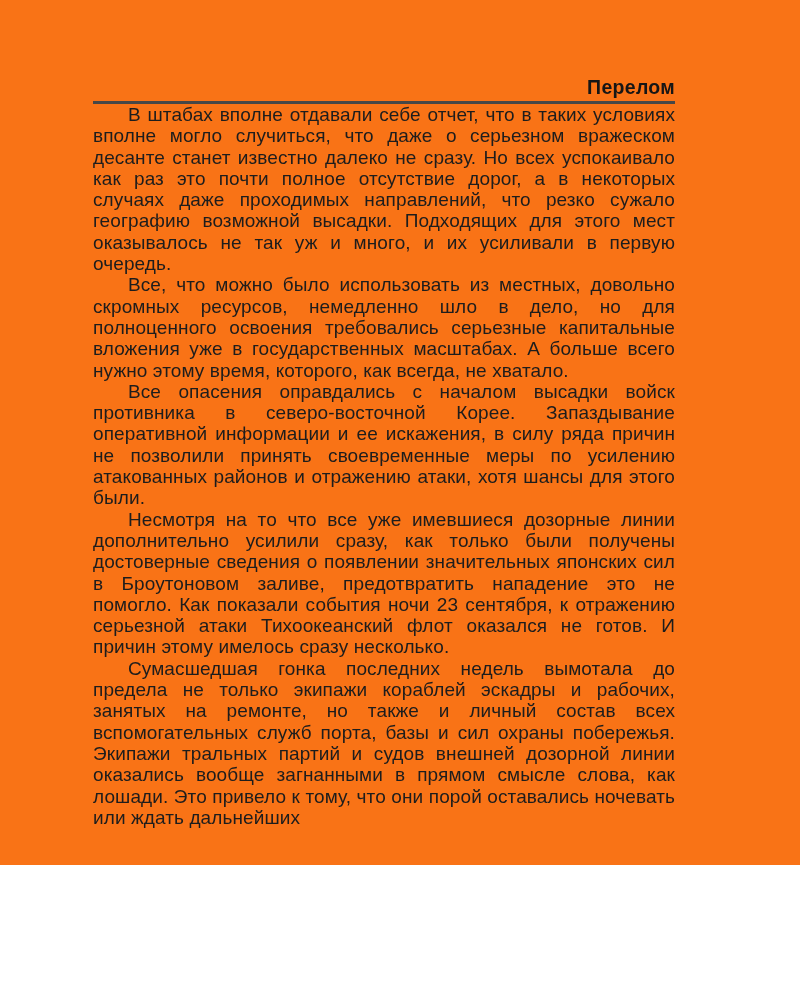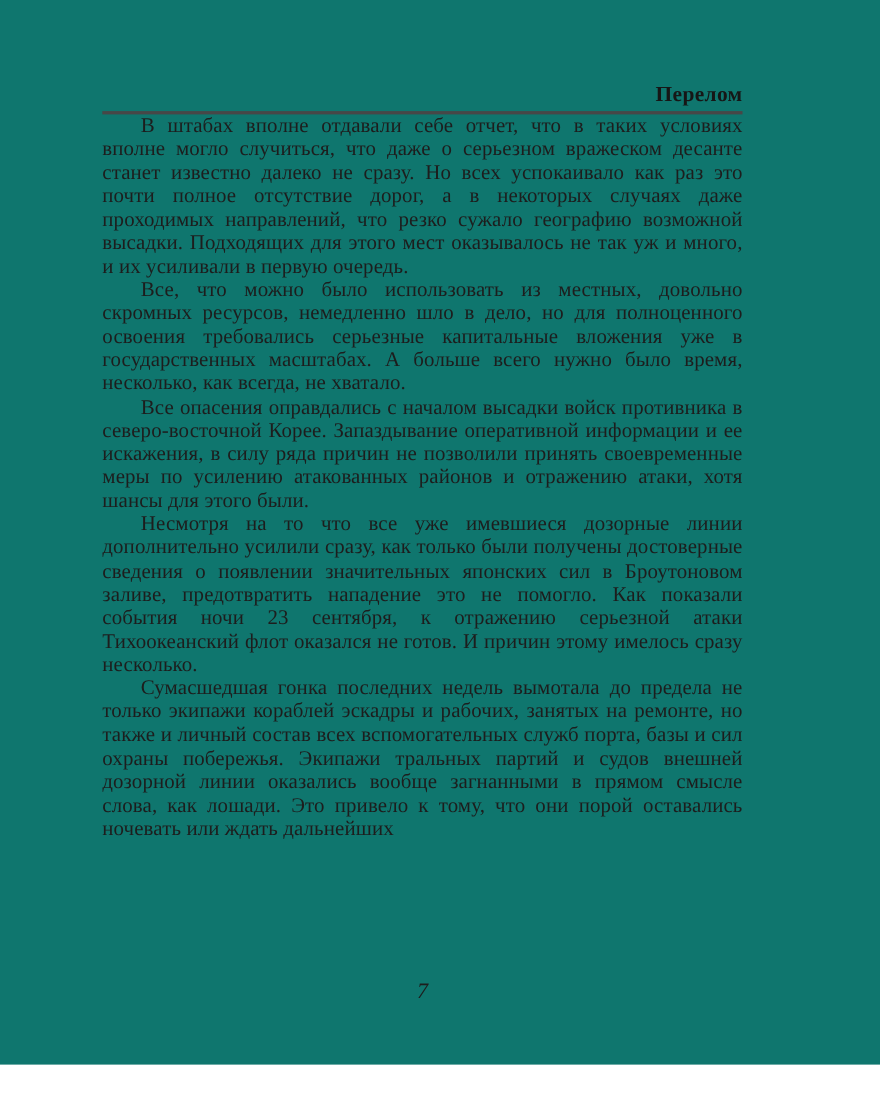--- a/index.html
+++ b/index.html
@@ -3,24 +3,24 @@
 <meta charset="utf-8">
 <style>
   html, body {
     margin: 0;
     padding: 0;
     background: #ffffff;
   }
   .page {
     position: relative;
     width: 800px;
-    height: 968px;
-    background: #0f766e;
+    height: 865px;
+    background: #f97316;
     overflow: hidden;
-    font-family: Liberation Serif, serif;
+    font-family: Liberation Sans, sans-serif;
     color: #1d1d1d;
   }
   .content {
     position: absolute;
     left: 93px;
     top: 0;
     width: 582px;
   }
   .running-head {
     padding-top: 76px;
@@ -59,20 +59,20 @@
   }
 </style>
 </head>
 <body>
 
 <div class="page">
   <div class="content">
     <div class="running-head">Перелом</div>
     <div class="body-text">
       <p>В штабах вполне отдавали себе отчет, что в таких условиях вполне могло случиться, что даже о серьезном вражеском десанте станет известно далеко не сразу. Но всех успокаивало  как раз это почти полное отсутствие дорог, а в некоторых случаях даже проходимых направлений, что резко сужало географию возможной высадки. Подходящих  для этого мест оказывалось не так уж и много, и их усиливали в первую очередь.</p>
-      <p>Все, что можно было использовать из местных, довольно скромных ресурсов, немедленно шло в дело, но для полноценного освоения требовались серьезные капитальные вложения уже в государственных масштабах. А больше всего нужно было время, несколько, как всегда, не хватало.</p>
+      <p>Все, что можно было использовать из местных, довольно скромных ресурсов, немедленно шло в дело, но для полноценного освоения требовались серьезные капитальные вложения уже в государственных масштабах. А больше всего нужно этому время, которого, как всегда, не хватало.</p>
       <p>Все опасения оправдались с началом высадки войск противника в северо-восточной Корее. Запаздывание оперативной информации и ее искажения, в силу ряда причин не позволили принять своевременные меры по усилению атакованных районов и отражению атаки, хотя шансы для этого были.</p>
       <p>Несмотря на то что все уже имевшиеся дозорные линии дополнительно усилили сразу, как только были получены достоверные сведения о появлении значительных японских сил в Броутоновом заливе, предотвратить нападение это не помогло. Как показали события ночи 23 сентября, к отражению серьезной атаки Тихоокеанский флот оказался не готов. И причин этому имелось сразу несколько.</p>
       <p>Сумасшедшая гонка последних недель вымотала до предела не только экипажи кораблей эскадры и рабочих, занятых на ремонте, но также и личный состав всех вспомогательных служб порта, базы и сил охраны побережья. Экипажи тральных партий и судов внешней дозорной линии оказались вообще загнанными в прямом смысле слова, как лошади. Это привело к тому, что они порой оставались ночевать или ждать дальнейших</p>
     </div>
   </div>
   <div class="page-number">7</div>
 </div>
 
 </body></html>

